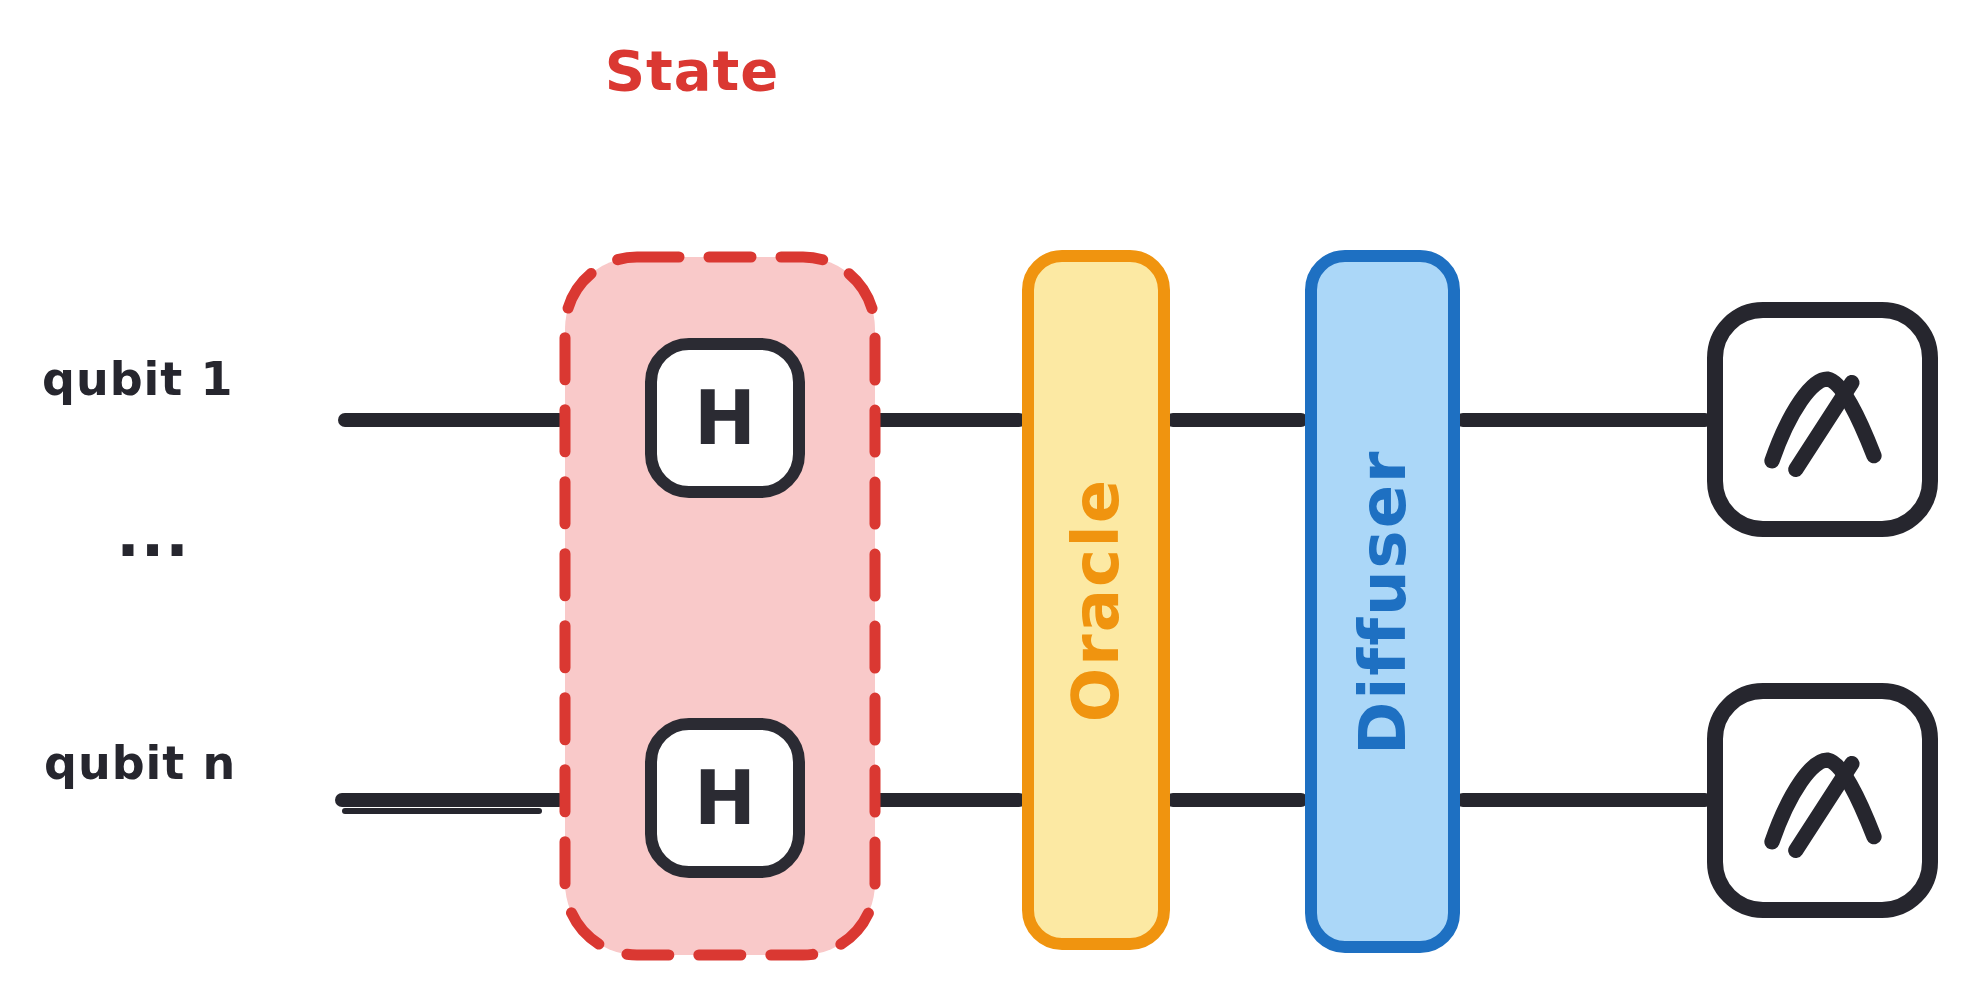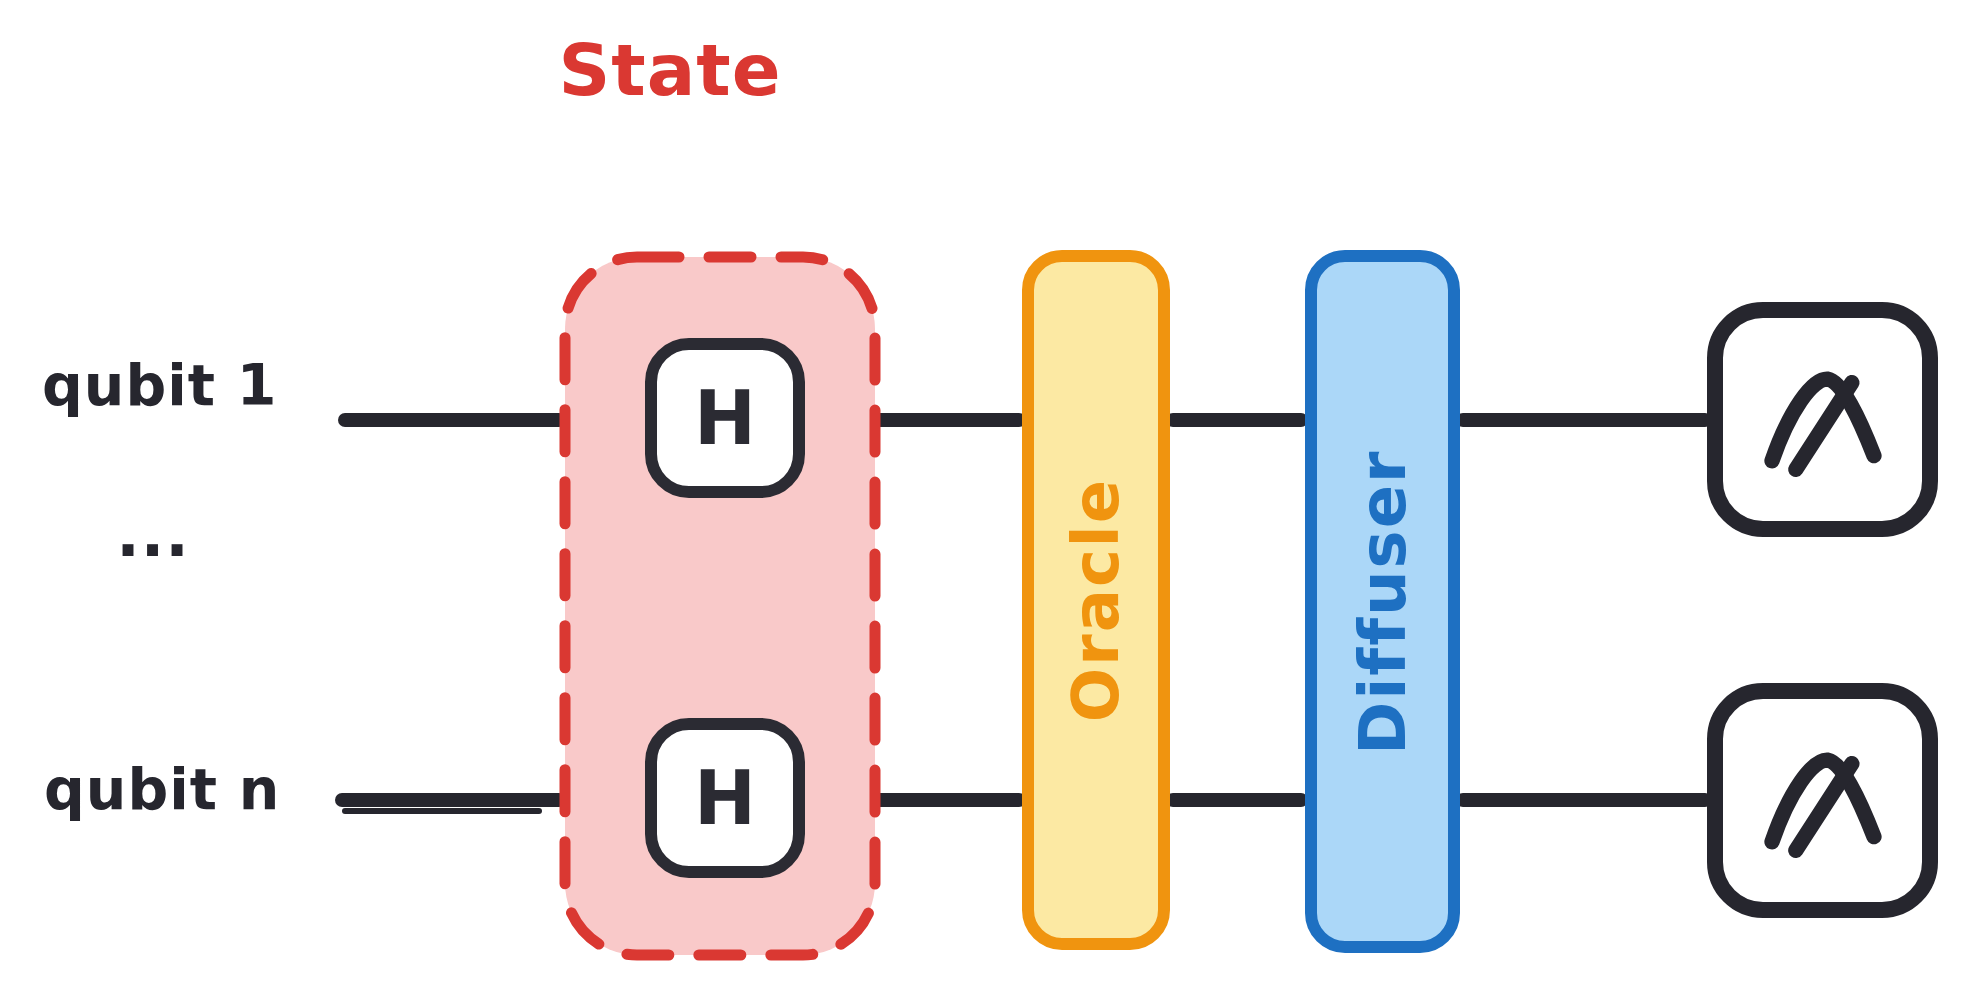--- a/index.html
+++ b/index.html
@@ -12,38 +12,38 @@
     width: 1976px;
     height: 989px;
     background: #ffffff;
     overflow: hidden;
     font-family: "DejaVu Sans", "Liberation Sans", sans-serif;
   }
   .abs { position: absolute; }
 
   
   .title {
-    left: 430px; top: 22px; width: 480px;
+    left: 452px; top: 22px; width: 480px;
     text-align: center;
     color: #da3832;
-    font-size: 72px;
+    font-size: 56px;
     font-weight: bold;
     line-height: 97px;
     letter-spacing: 1px;
   }
   .qubit-label {
     color: #26262e;
-    font-size: 57px;
+    font-size: 46px;
     font-weight: bold;
     letter-spacing: 1px;
     white-space: nowrap;
   }
   #qubit1-label { left: 42px;  top: 352px; width: 250px; }
   #ellipsis     { left: 98px;  top: 498px; width: 110px; text-align: center; font-size: 62px; }
-  #qubitn-label { left: 44px;  top: 736px; width: 255px; margin-top: 20px; }
+  #qubitn-label { left: 44px;  top: 736px; width: 255px; }
 
   
   .wire {
     background: #26262e;
     height: 14px;
     border-radius: 8px;
   }
   .wire.r1 { top: 413px; }
   .wire.r2 { top: 793px; }
   .wire.extra { height: 6px; border-radius: 4px; }

